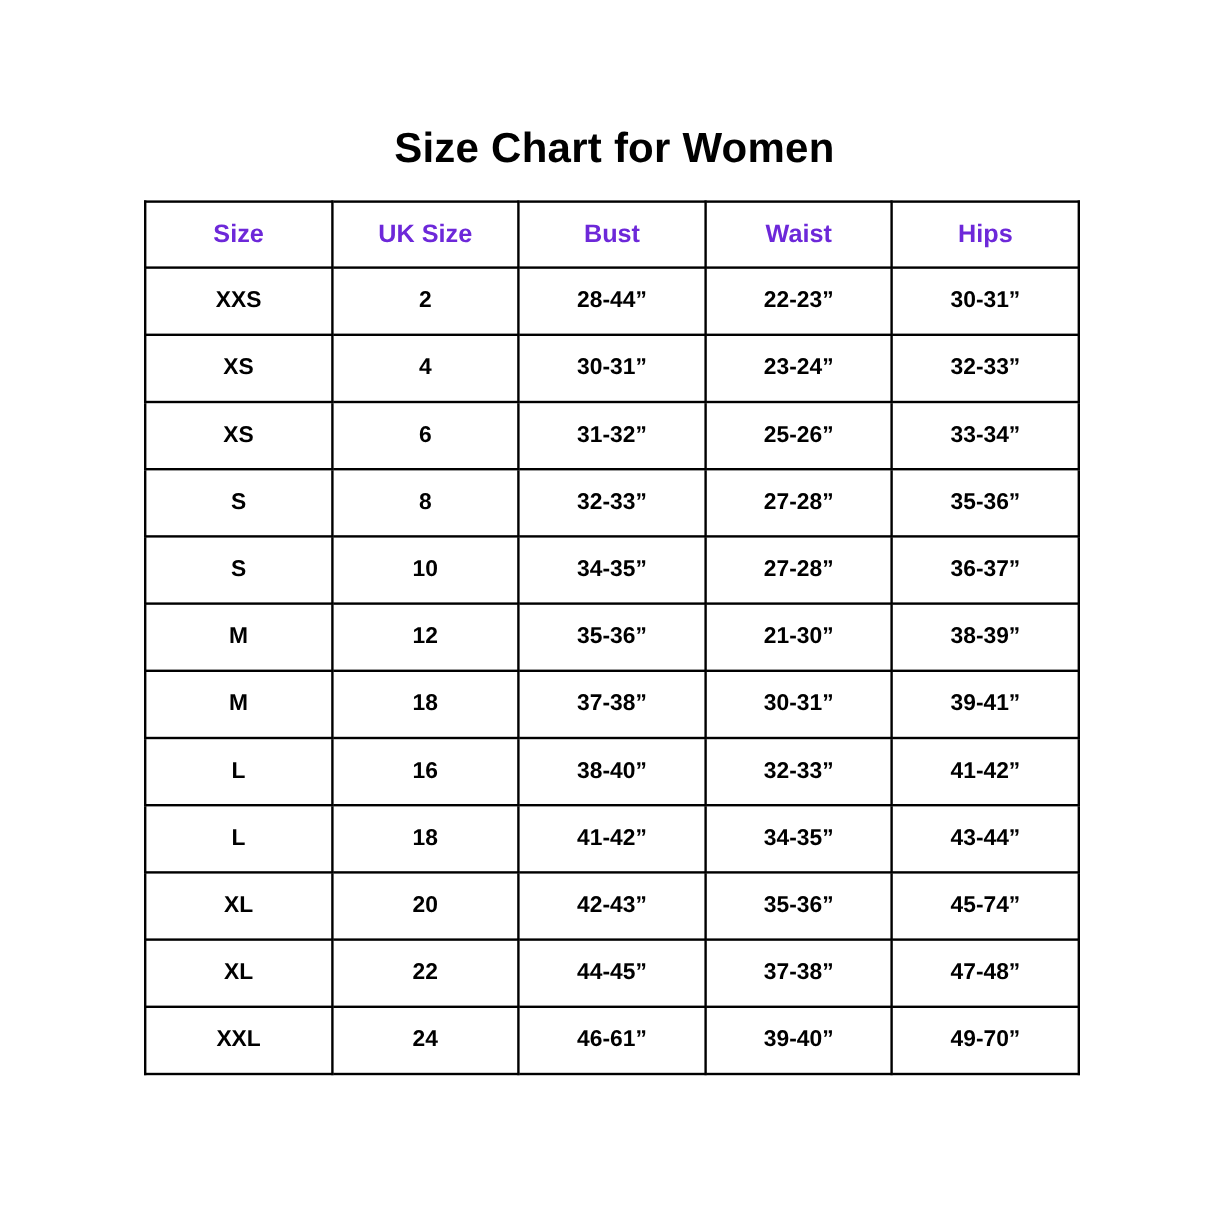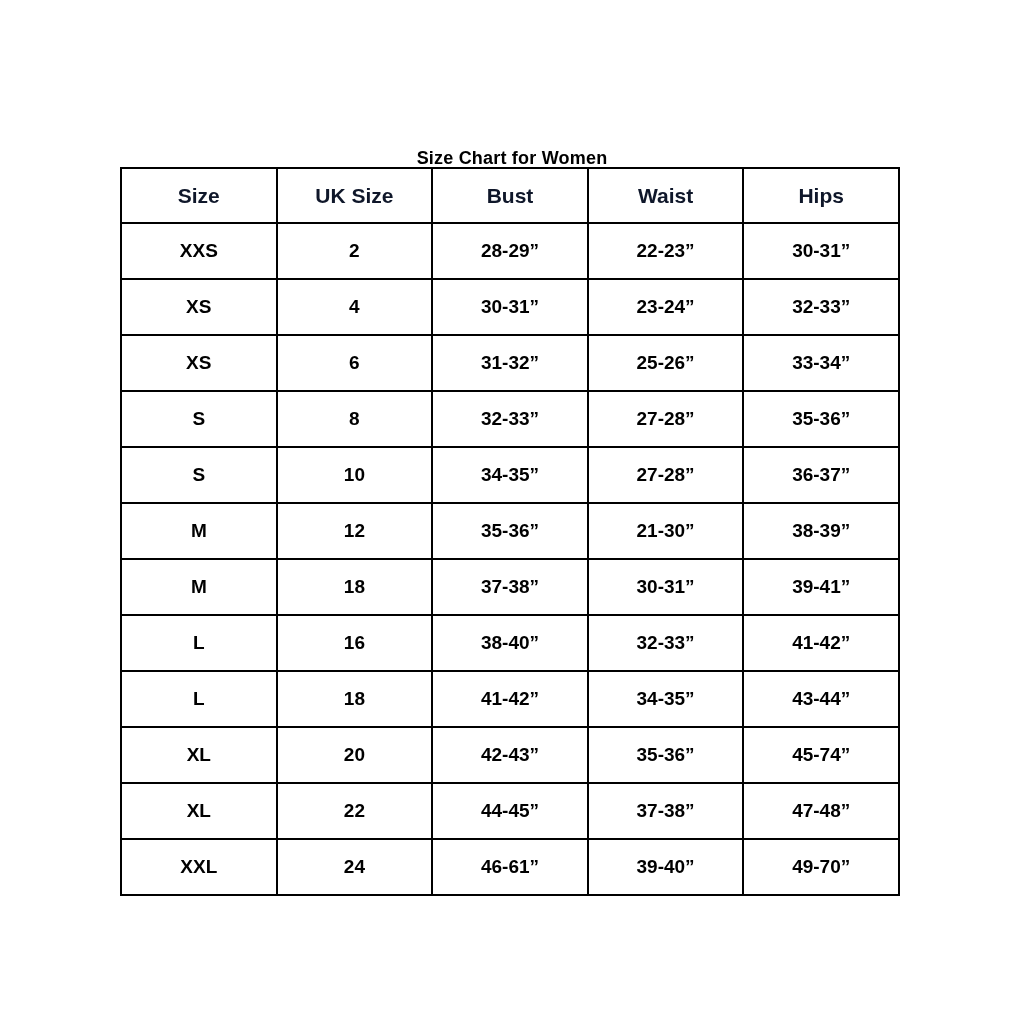--- a/index.html
+++ b/index.html
@@ -15,43 +15,42 @@
     height: 1024px;
     background: #ffffff;
     overflow: hidden;
   }
   .chart-title {
     position: absolute;
     top: 104px;
     left: 0;
     width: 1024px;
     text-align: center;
-    font-size: 18px;
+    font-size: 35px;
     font-weight: bold;
     color: #000000;
     letter-spacing: 0.2px;
-    margin-top: 44px;
   }
   table.size-chart {
     position: absolute;
     left: 120px;
     top: 167px;
     width: 780px;
     border-collapse: collapse;
     table-layout: fixed;
     background: #ffffff;
   }
   table.size-chart, table.size-chart th, table.size-chart td {
     border: 2.5px solid #000000;
   }
   table.size-chart th {
     height: 55px;
     font-size: 21px;
     font-weight: bold;
-    color: #0f172a;
+    color: #6d28d9;
     text-align: center;
     vertical-align: middle;
   }
   table.size-chart td {
     height: 56px;
     font-size: 19px;
     font-weight: bold;
     color: #000000;
     text-align: center;
     vertical-align: middle;
@@ -72,21 +71,21 @@
         <th>UK Size</th>
         <th>Bust</th>
         <th>Waist</th>
         <th>Hips</th>
       </tr>
     </thead>
     <tbody id="size-chart-body">
         <tr>
           <td>XXS</td>
           <td>2</td>
-          <td>28-29”</td>
+          <td>28-44”</td>
           <td>22-23”</td>
           <td>30-31”</td>
         </tr>
         <tr>
           <td>XS</td>
           <td>4</td>
           <td>30-31”</td>
           <td>23-24”</td>
           <td>32-33”</td>
         </tr>

